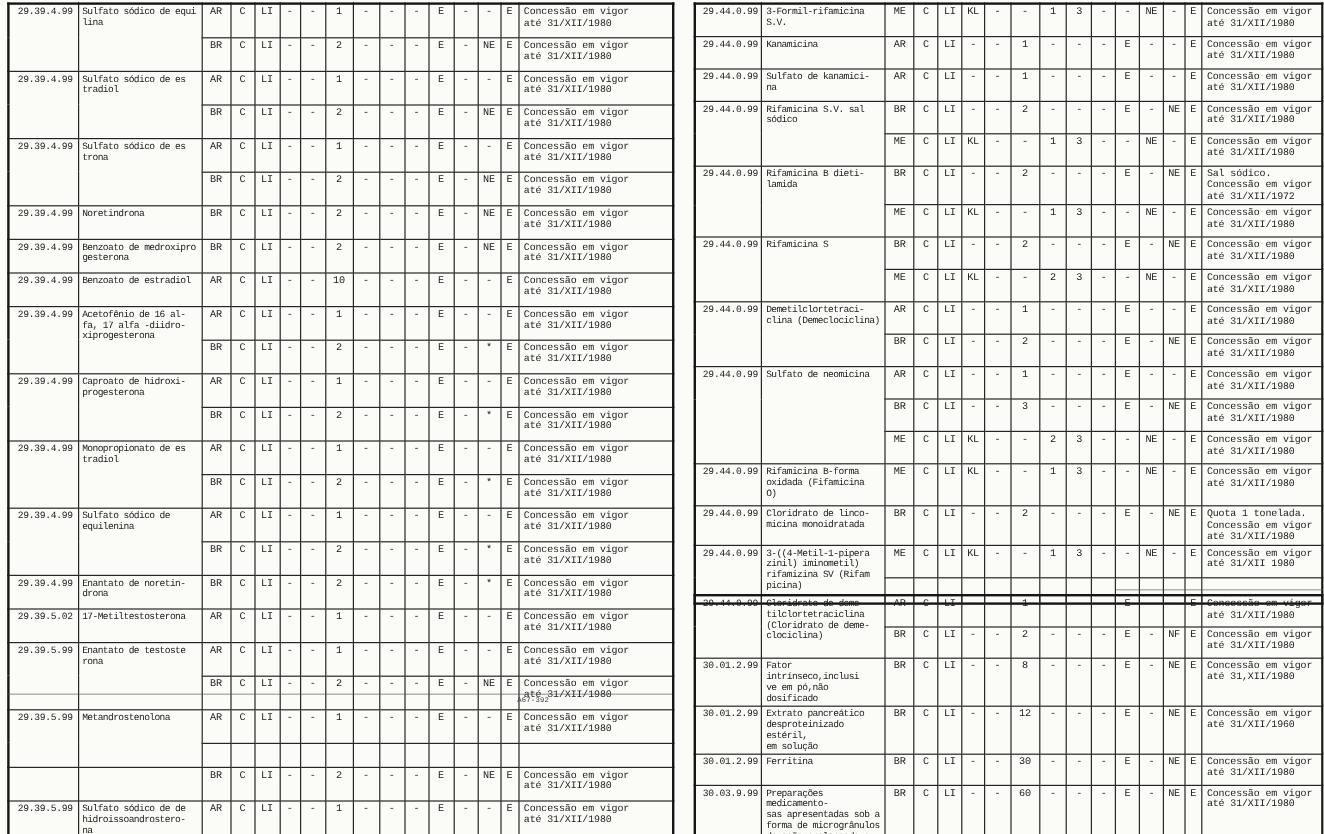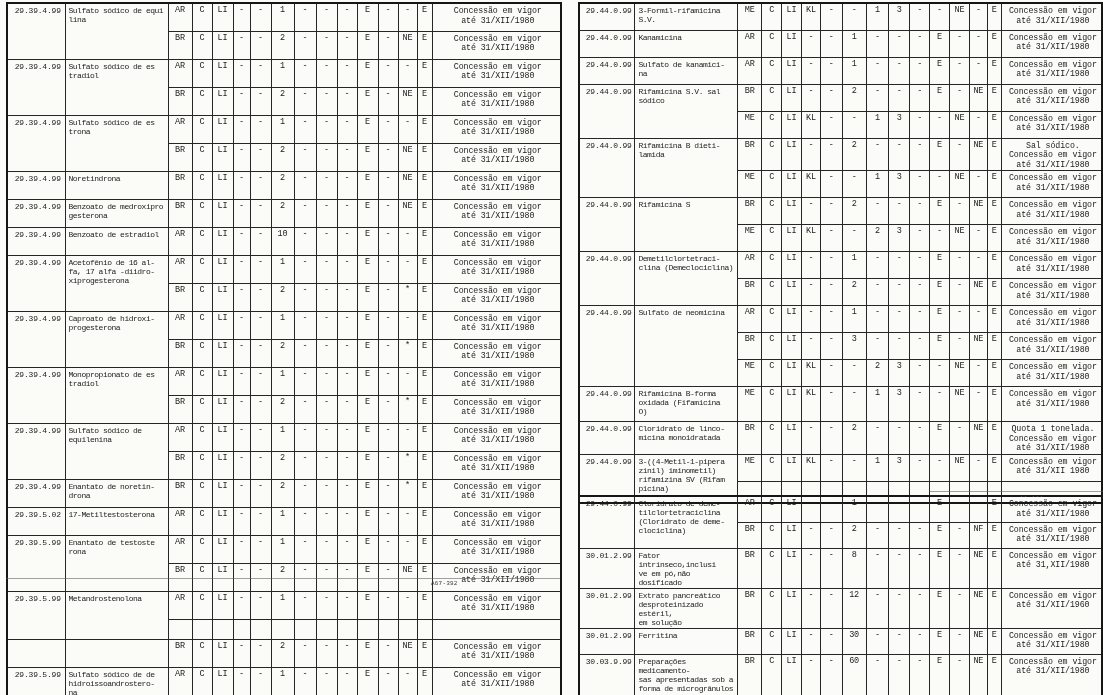--- a/index.html
+++ b/index.html
@@ -12,21 +12,21 @@
   td{
     border:1px solid #262626;
     vertical-align:top;text-align:center;
     padding:2px 0 1px 0;
     font-size:8.5px;line-height:9.4px;
     overflow:hidden;white-space:pre-line;
   }
   tr.g-first td{border-top:1.5px solid #141414}
   td.code{ text-align:center;font-size:8px;letter-spacing:-0.2px;padding-left:3px }
   td.name{ text-align:left;font-size:8px;letter-spacing:-0.5px;line-height:9px;padding-left:3px;padding-right:1px }
-  td.obs{  text-align:center;font-size:8.3px;letter-spacing:-0.1px;line-height:9.5px;padding-left:4px;padding-right:1px }
+  td.obs{  text-align:left;font-size:8.3px;letter-spacing:-0.1px;line-height:9.5px;padding-left:4px;padding-right:1px }
   td.dcell{letter-spacing:-0.2px}
   .artifact{
     position:absolute;font-size:6px;letter-spacing:0.2px;color:#3a3a3a;
     font-family:"Liberation Mono","DejaVu Sans Mono",monospace;
   }
   .pagebreak-line{
     position:absolute;height:1px;background:#555;opacity:.55;
   }
   .smudge{position:absolute;color:#777;font-size:5px;letter-spacing:1px}
 </style>
@@ -652,21 +652,21 @@
         <td class="dcell">2</td>
         <td class="dcell">-</td>
         <td class="dcell">-</td>
         <td class="dcell">-</td>
         <td class="dcell">E</td>
         <td class="dcell">-</td>
         <td class="dcell">NE</td>
         <td class="dcell">E</td>
         <td class="obs">Sal sódico.
 Concessão em vigor
-até 31/XII/1980</td>
+até 31/XII/1972</td>
       </tr>
       <tr style="height: 27px;">
         <td class="dcell">ME</td>
         <td class="dcell">C</td>
         <td class="dcell">LI</td>
         <td class="dcell">KL</td>
         <td class="dcell">-</td>
         <td class="dcell">-</td>
         <td class="dcell">1</td>
         <td class="dcell">3</td>

